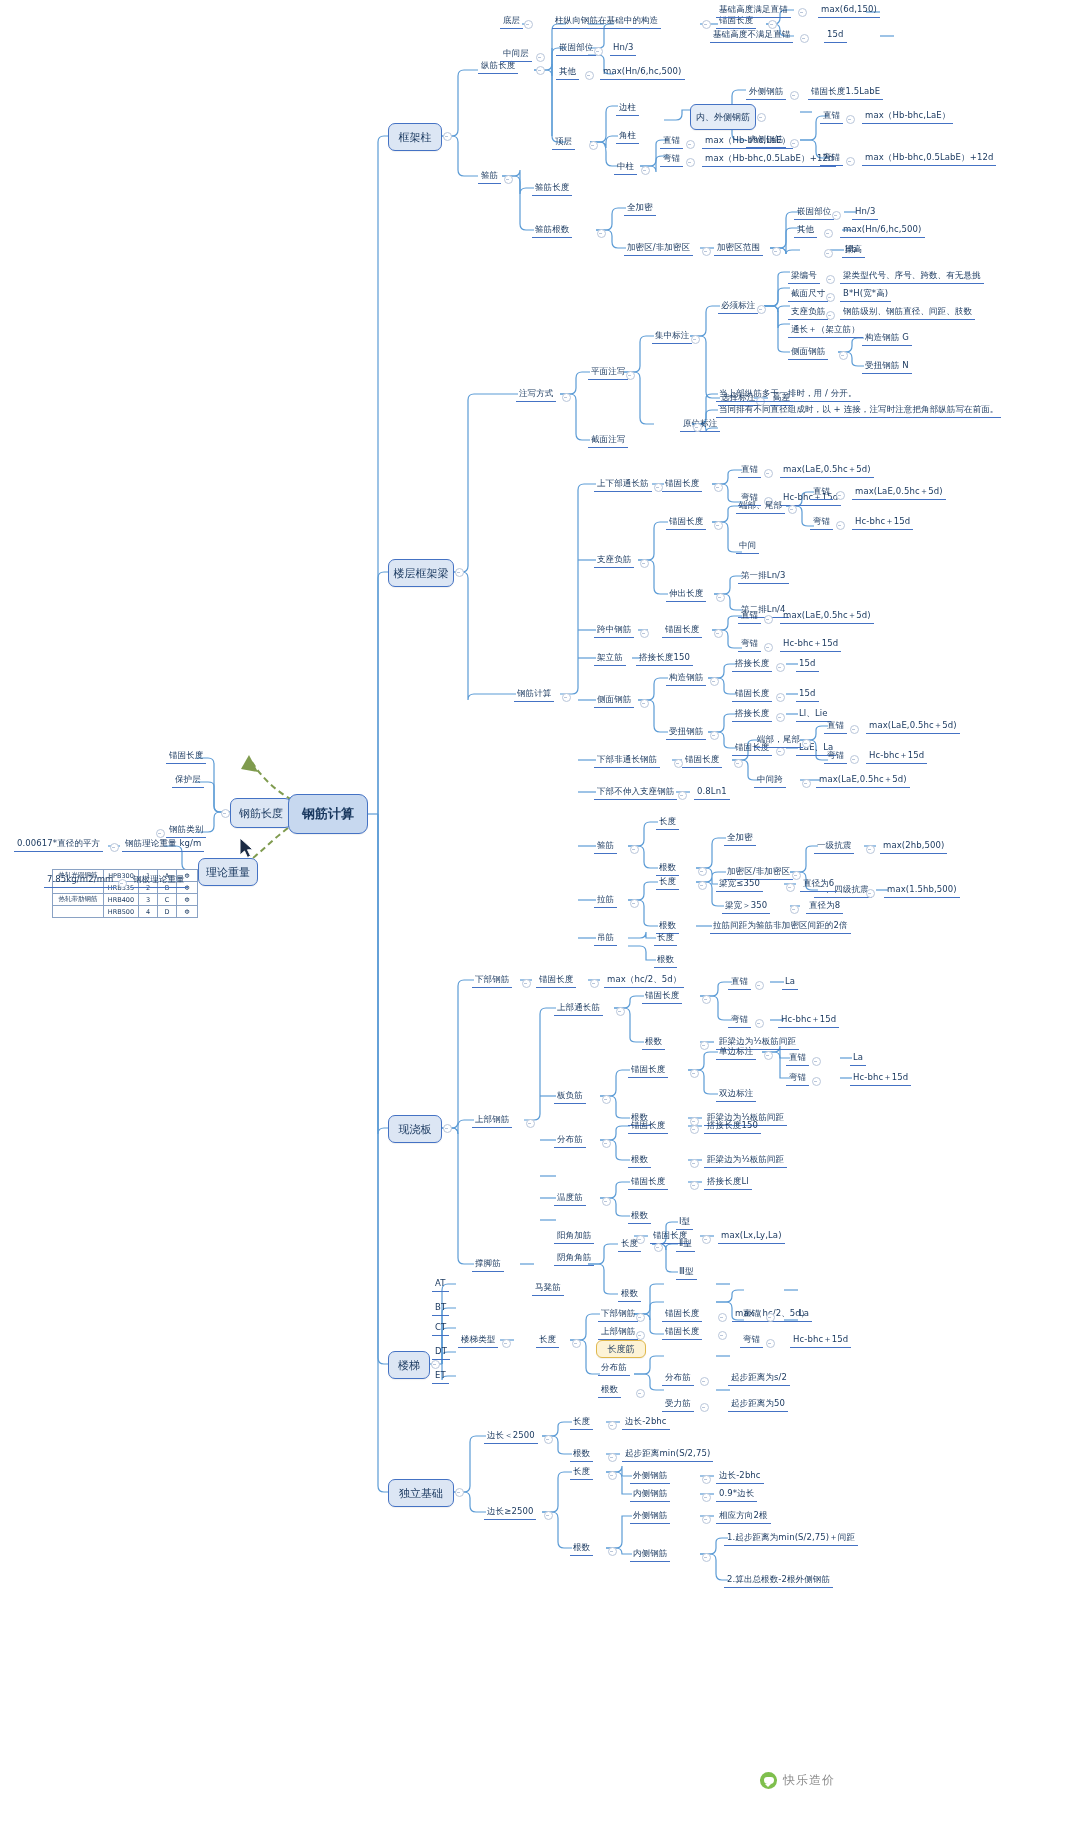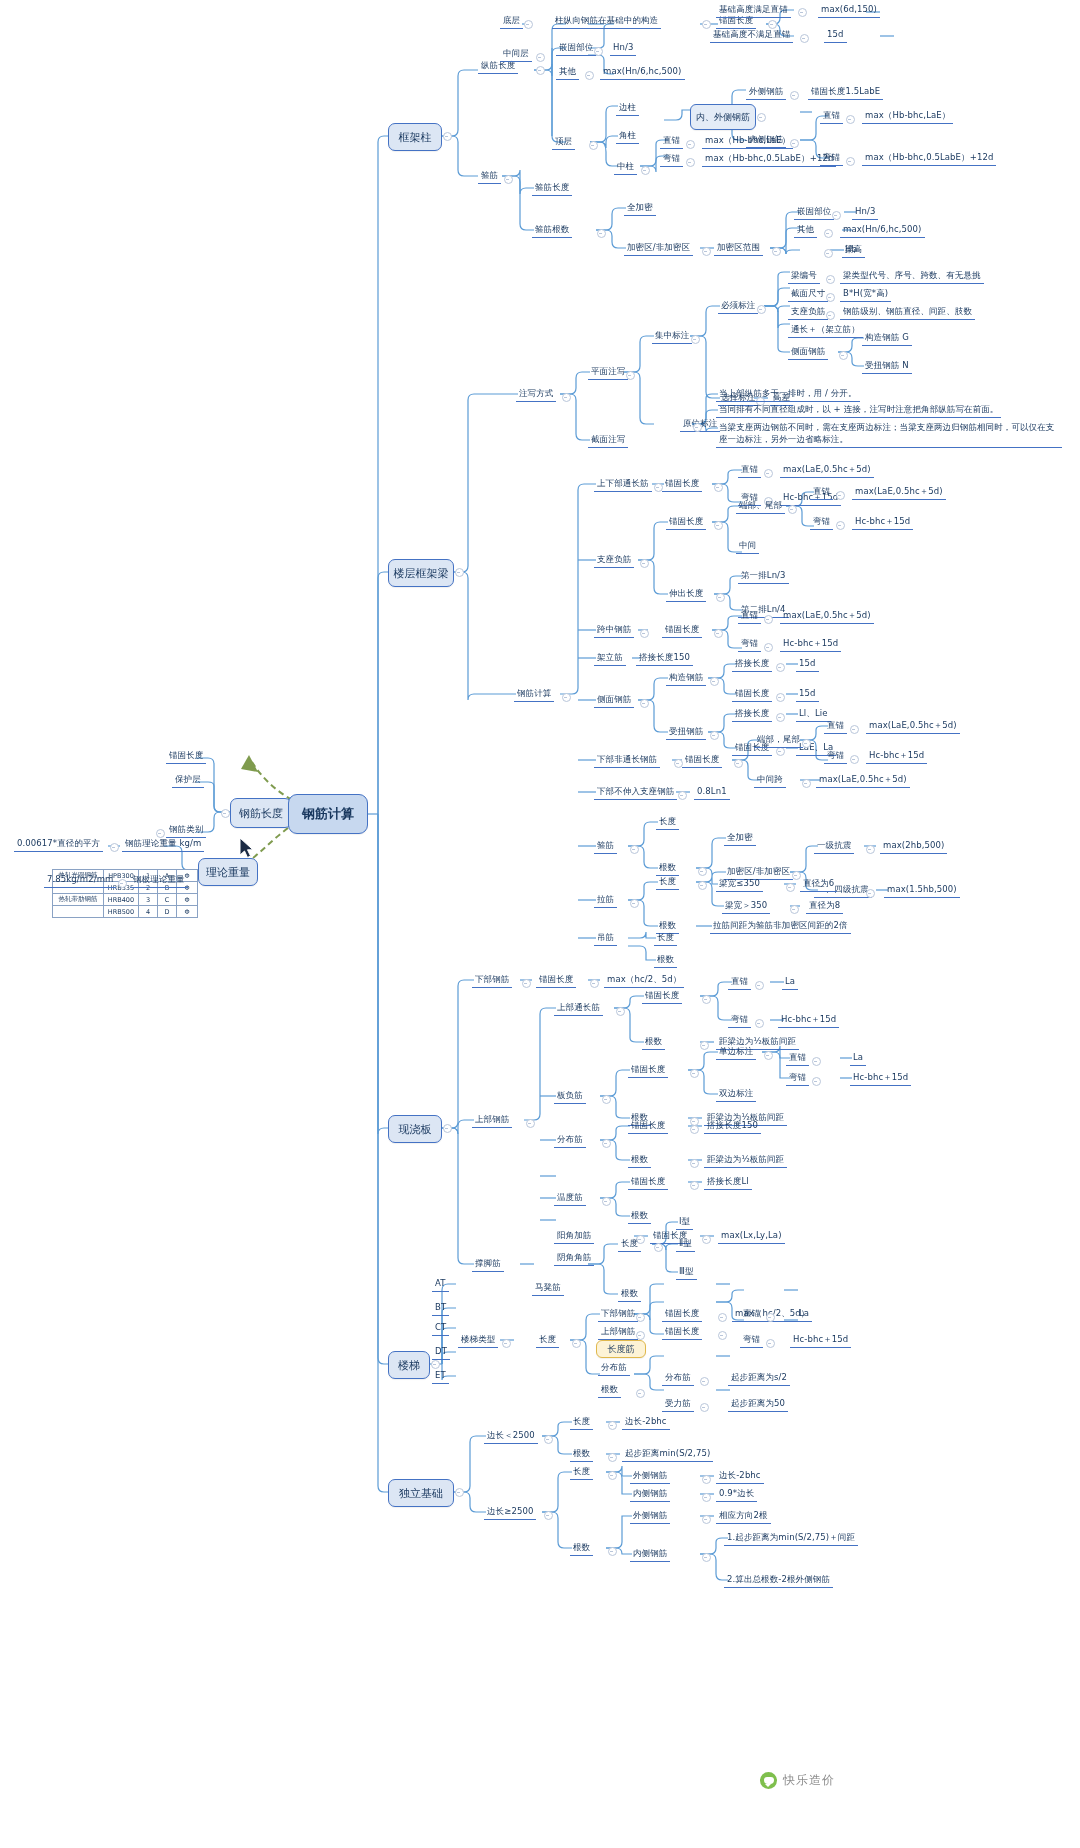--- a/index.html
+++ b/index.html
@@ -519,21 +519,20 @@
   <div class="node ul" style="left:862px;top:360px;">受扭钢筋 N</div>
 
   <div class="node ul" style="left:718px;top:392px;">选择标注</div>
   <div class="dot" style="left:756px;top:397px;"></div>
   <div class="node ul" style="left:770px;top:392px;">高差</div>
 
   <div class="node ul" style="left:680px;top:418px;">原位标注</div>
   <div class="dot" style="left:693px;top:423px;"></div>
   <div class="node ul" style="left:716px;top:388px;">当上部纵筋多于一排时，用 / 分开。</div>
   <div class="node ul" style="left:716px;top:404px;">当同排有不同直径组成时，以 + 连接，注写时注意把角部纵筋写在前面。</div>
-  <div class="node ul wrap" style="left:716px;top:421px;width:340px;">当梁支座两边钢筋不同时，需在支座两边标注；当梁支座两边归钢筋相同时，可以仅在支座一边标注，另外一边省略标注。</div>
 
   <div class="node ul" style="left:514px;top:688px;">钢筋计算</div>
   <div class="dot" style="left:562px;top:693px;"></div>
 
   <div class="node ul" style="left:594px;top:478px;">上下部通长筋</div>
   <div class="dot" style="left:654px;top:483px;"></div>
   <div class="node ul" style="left:662px;top:478px;">锚固长度</div>
   <div class="dot" style="left:714px;top:483px;"></div>
   <div class="node ul" style="left:738px;top:464px;">直锚</div>
   <div class="dot" style="left:764px;top:469px;"></div>

